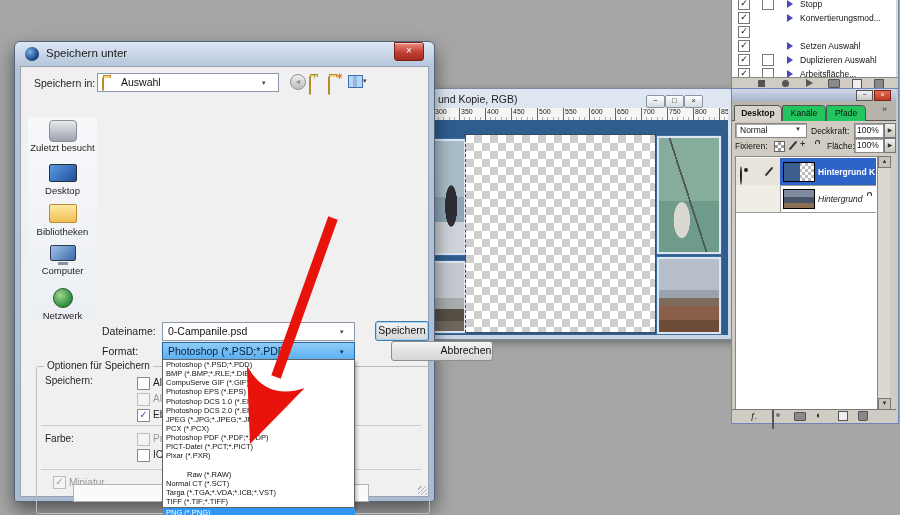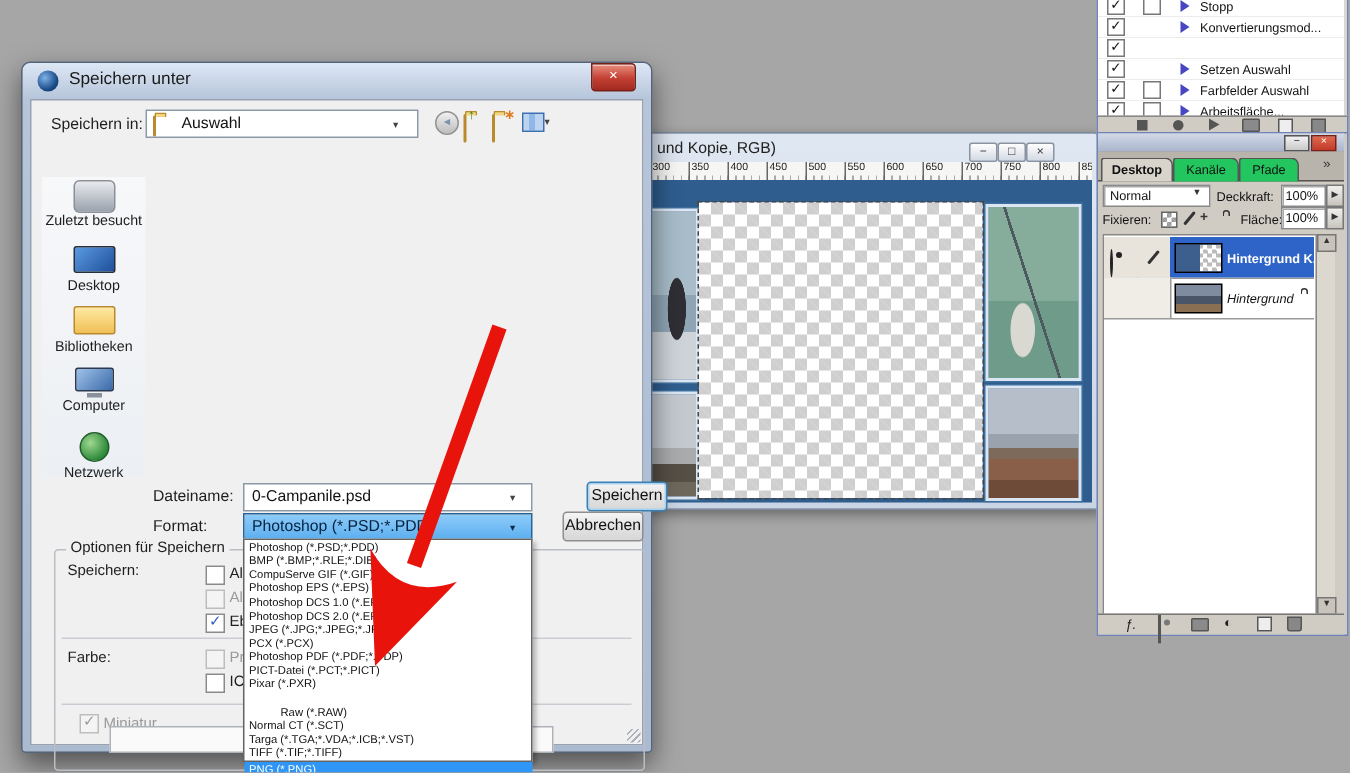--- a/index.html
+++ b/index.html
@@ -153,21 +153,21 @@
     </div>
     <div class="abs act-row" style="top:44px;">
       <span class="abs cbx-s" style="left:6px;top:1px;">✓</span>
       <span class="abs tri" style="left:55px;top:3px;"></span>
       <span class="abs act-label" style="left:68px;">Setzen Auswahl</span>
     </div>
     <div class="abs act-row" style="top:58px;">
       <span class="abs cbx-s" style="left:6px;top:1px;">✓</span>
       <span class="abs cbx-s" style="left:30px;top:1px;"></span>
       <span class="abs tri" style="left:55px;top:3px;"></span>
-      <span class="abs act-label" style="left:68px;">Farbfelder Auswahl</span>
+      <span class="abs act-label" style="left:68px;">Duplizieren Auswahl</span>
     </div>
     <div class="abs act-row" style="top:72px;">
       <span class="abs cbx-s" style="left:6px;top:1px;">✓</span>
       <span class="abs cbx-s" style="left:30px;top:1px;"></span>
       <span class="abs tri" style="left:55px;top:3px;"></span>
       <span class="abs act-label" style="left:68px;">Arbeitsfläche...</span>
     </div>
   </div>
 
   <div class="abs" style="left:731px;top:77px;width:166px;height:11px;background:#d0ccc4;border:1px solid #6f84b8;border-top:1px solid #888;">
@@ -302,28 +302,28 @@
           <div class="sb-item-label" style="margin-top:2px;">Netzwerk</div>
         </div>
       </div>
 
 
       <span class="abs lbl" style="left:81px;top:258px;">Dateiname:</span>
       <div class="abs combo" style="left:141px;top:255px;width:191px;height:17px;">
         <span class="abs" style="left:5px;top:2px;font-size:10.5px;">0-Campanile.psd</span>
         <span class="abs" style="left:177px;top:5px;font-size:7px;color:#444;">▾</span>
       </div>
-      <div class="abs btn focus" style="left:354px;top:254px;width:52px;height:18px;line-height:17px;margin-left:16px;">Speichern</div>
+      <div class="abs btn focus" style="left:354px;top:254px;width:52px;height:18px;line-height:17px;">Speichern</div>
 
       <span class="abs lbl" style="left:81px;top:278px;">Format:</span>
       <div class="abs combo" style="left:141px;top:275px;width:191px;height:17px;border-color:#2a6496;background:linear-gradient(#8ecbf8,#5aaef0);">
         <span class="abs" style="left:5px;top:2px;font-size:10.5px;color:#04223f;">Photoshop (*.PSD;*.PDD)</span>
         <span class="abs" style="left:177px;top:5px;font-size:7px;color:#0a2c4e;">▾</span>
       </div>
-      <div class="abs btn" style="left:354px;top:274px;width:52px;height:18px;line-height:17px;">Abbrechen</div>
+      <div class="abs btn" style="left:370px;top:274px;width:52px;height:18px;line-height:17px;padding-left:48px;">Abbrechen</div>
 
       <div class="abs grpbox" style="left:15px;top:299px;width:392px;height:146px;"></div>
       <span class="abs small-lbl" style="left:23px;top:293px;background:#f0f0f0;padding:0 3px;">Optionen für Speichern</span>
       <span class="abs small-lbl" style="left:24px;top:308px;">Speichern:</span>
       <span class="abs cbx" style="left:116px;top:310px;"></span>
       <span class="abs small-lbl" style="left:132px;top:310px;">Als K</span>
       <span class="abs cbx dis" style="left:116px;top:326px;"></span>
       <span class="abs small-lbl" style="left:132px;top:326px;color:#9a9a9a;">Alph</span>
       <span class="abs cbx" style="left:116px;top:342px;">✓</span>
       <span class="abs small-lbl" style="left:132px;top:342px;">Eben</span>

